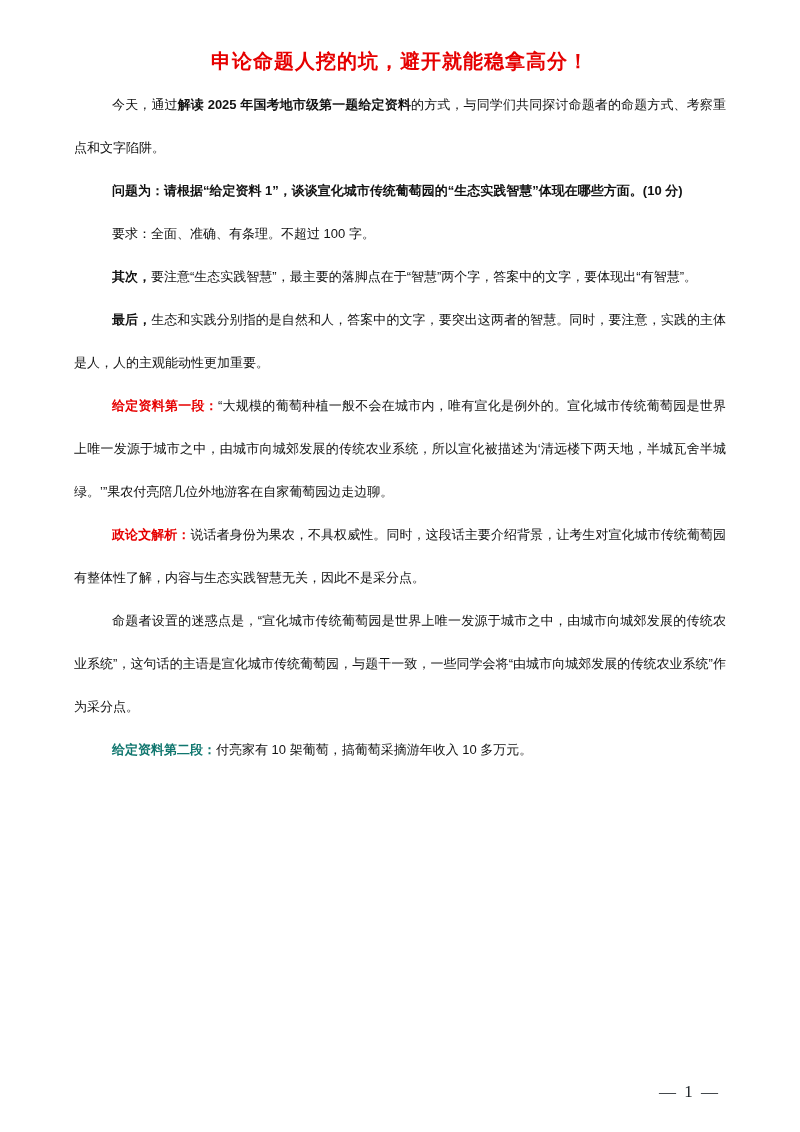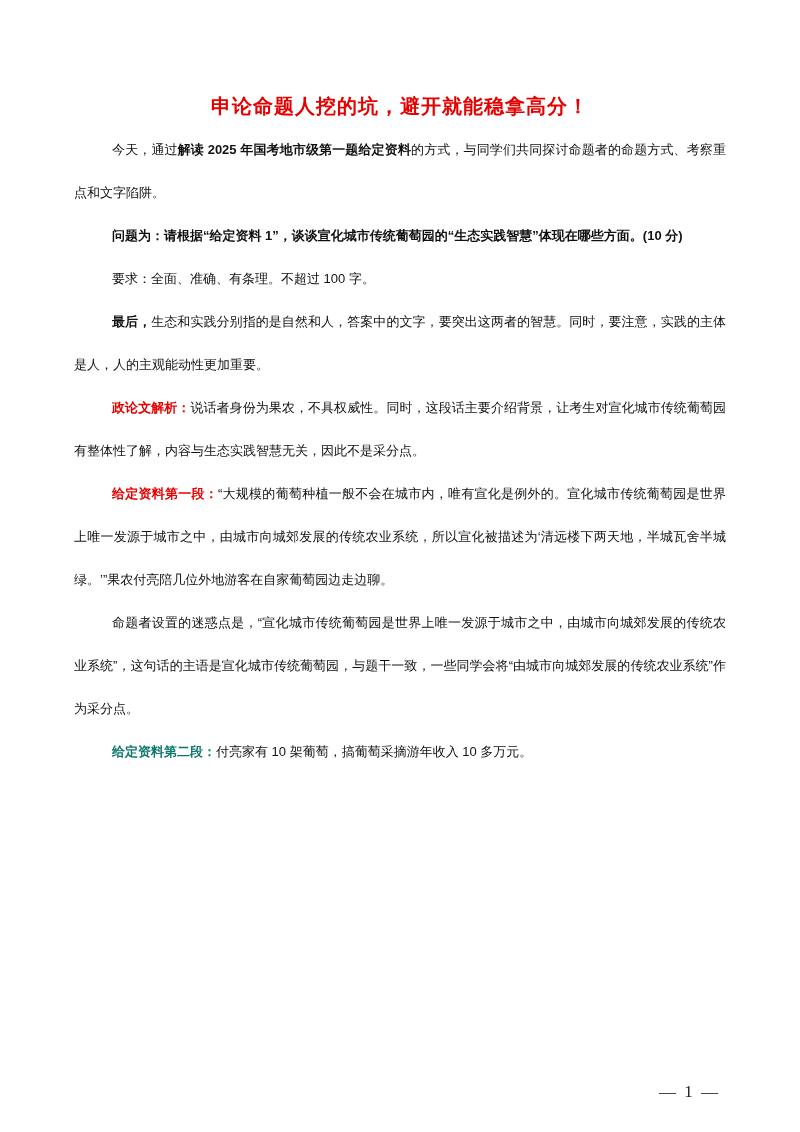--- a/index.html
+++ b/index.html
@@ -6,21 +6,21 @@
     margin: 0;
     padding: 0;
     background: #ffffff;
   }
   .page {
     position: relative;
     width: 800px;
     height: 1132px;
     background: #ffffff;
     box-sizing: border-box;
-    padding: 84px 74px 0 74px;
+    padding: 39px 74px 0 74px;
     overflow: hidden;
     font-family: "Liberation Sans", sans-serif;
     color: #111111;
   }
   .doc-title {
     margin: 0;
     font-family: "Liberation Serif", serif;
     font-size: 20px;
     font-weight: bold;
     line-height: 44px;
@@ -55,21 +55,22 @@
 </head>
 <body>
 
 <div class="page">
   <h1 class="doc-title" style="color: rgb(230, 0, 0);">申论命题人挖的坑，避开就能稳拿高分！</h1>
 
   <div class="doc-body">
       <p><span class="run run-normal">今天，通过</span><span class="run run-bold">解读 2025 年国考地市级第一题给定资料</span><span class="run run-normal">的方式，与同学们共同探讨命题者的命题方式、考察重点和文字陷阱。</span></p>
       <p><span class="run run-bold">问题为：请根据“给定资料 1”，谈谈宣化城市传统葡萄园的“生态实践智慧”体现在哪些方面。(10 分)</span></p>
       <p><span class="run run-normal">要求：全面、准确、有条理。不超过 100 字。</span></p>
+      <p><span class="run run-bold">其次，</span><span class="run run-normal">要注意“生态实践智慧”，最主要的落脚点在于“智慧”两个字，答案中的文字，要体现出“有智慧”。</span></p>
       <p><span class="run run-bold">最后，</span><span class="run run-normal">生态和实践分别指的是自然和人，答案中的文字，要突出这两者的智慧。同时，要注意，实践的主体是人，人的主观能动性更加重要。</span></p>
+      <p><span class="run run-red-bold" style="color: rgb(230, 0, 0);">给定资料第一段：</span><span class="run run-normal">“大规模的葡萄种植一般不会在城市内，唯有宣化是例外的。宣化城市传统葡萄园是世界上唯一发源于城市之中，由城市向城郊发展的传统农业系统，所以宣化被描述为‘清远楼下两天地，半城瓦舍半城绿。’”果农付亮陪几位外地游客在自家葡萄园边走边聊。</span></p>
       <p><span class="run run-red-bold" style="color: rgb(230, 0, 0);">政论文解析：</span><span class="run run-normal">说话者身份为果农，不具权威性。同时，这段话主要介绍背景，让考生对宣化城市传统葡萄园有整体性了解，内容与生态实践智慧无关，因此不是采分点。</span></p>
-      <p><span class="run run-red-bold" style="color: rgb(230, 0, 0);">给定资料第一段：</span><span class="run run-normal">“大规模的葡萄种植一般不会在城市内，唯有宣化是例外的。宣化城市传统葡萄园是世界上唯一发源于城市之中，由城市向城郊发展的传统农业系统，所以宣化被描述为‘清远楼下两天地，半城瓦舍半城绿。’”果农付亮陪几位外地游客在自家葡萄园边走边聊。</span></p>
       <p><span class="run run-normal">命题者设置的迷惑点是，“宣化城市传统葡萄园是世界上唯一发源于城市之中，由城市向城郊发展的传统农业系统”，这句话的主语是宣化城市传统葡萄园，与题干一致，一些同学会将“由城市向城郊发展的传统农业系统”作为采分点。</span></p>
       <p><span class="run run-red-bold" style="color: #0f766e;">给定资料第二段：</span><span class="run run-normal">付亮家有 10 架葡萄，搞葡萄采摘游年收入 10 多万元。</span></p>
     </div>
 
   <div class="page-number">— 1 —</div>
 </div>
 
 </body></html>

